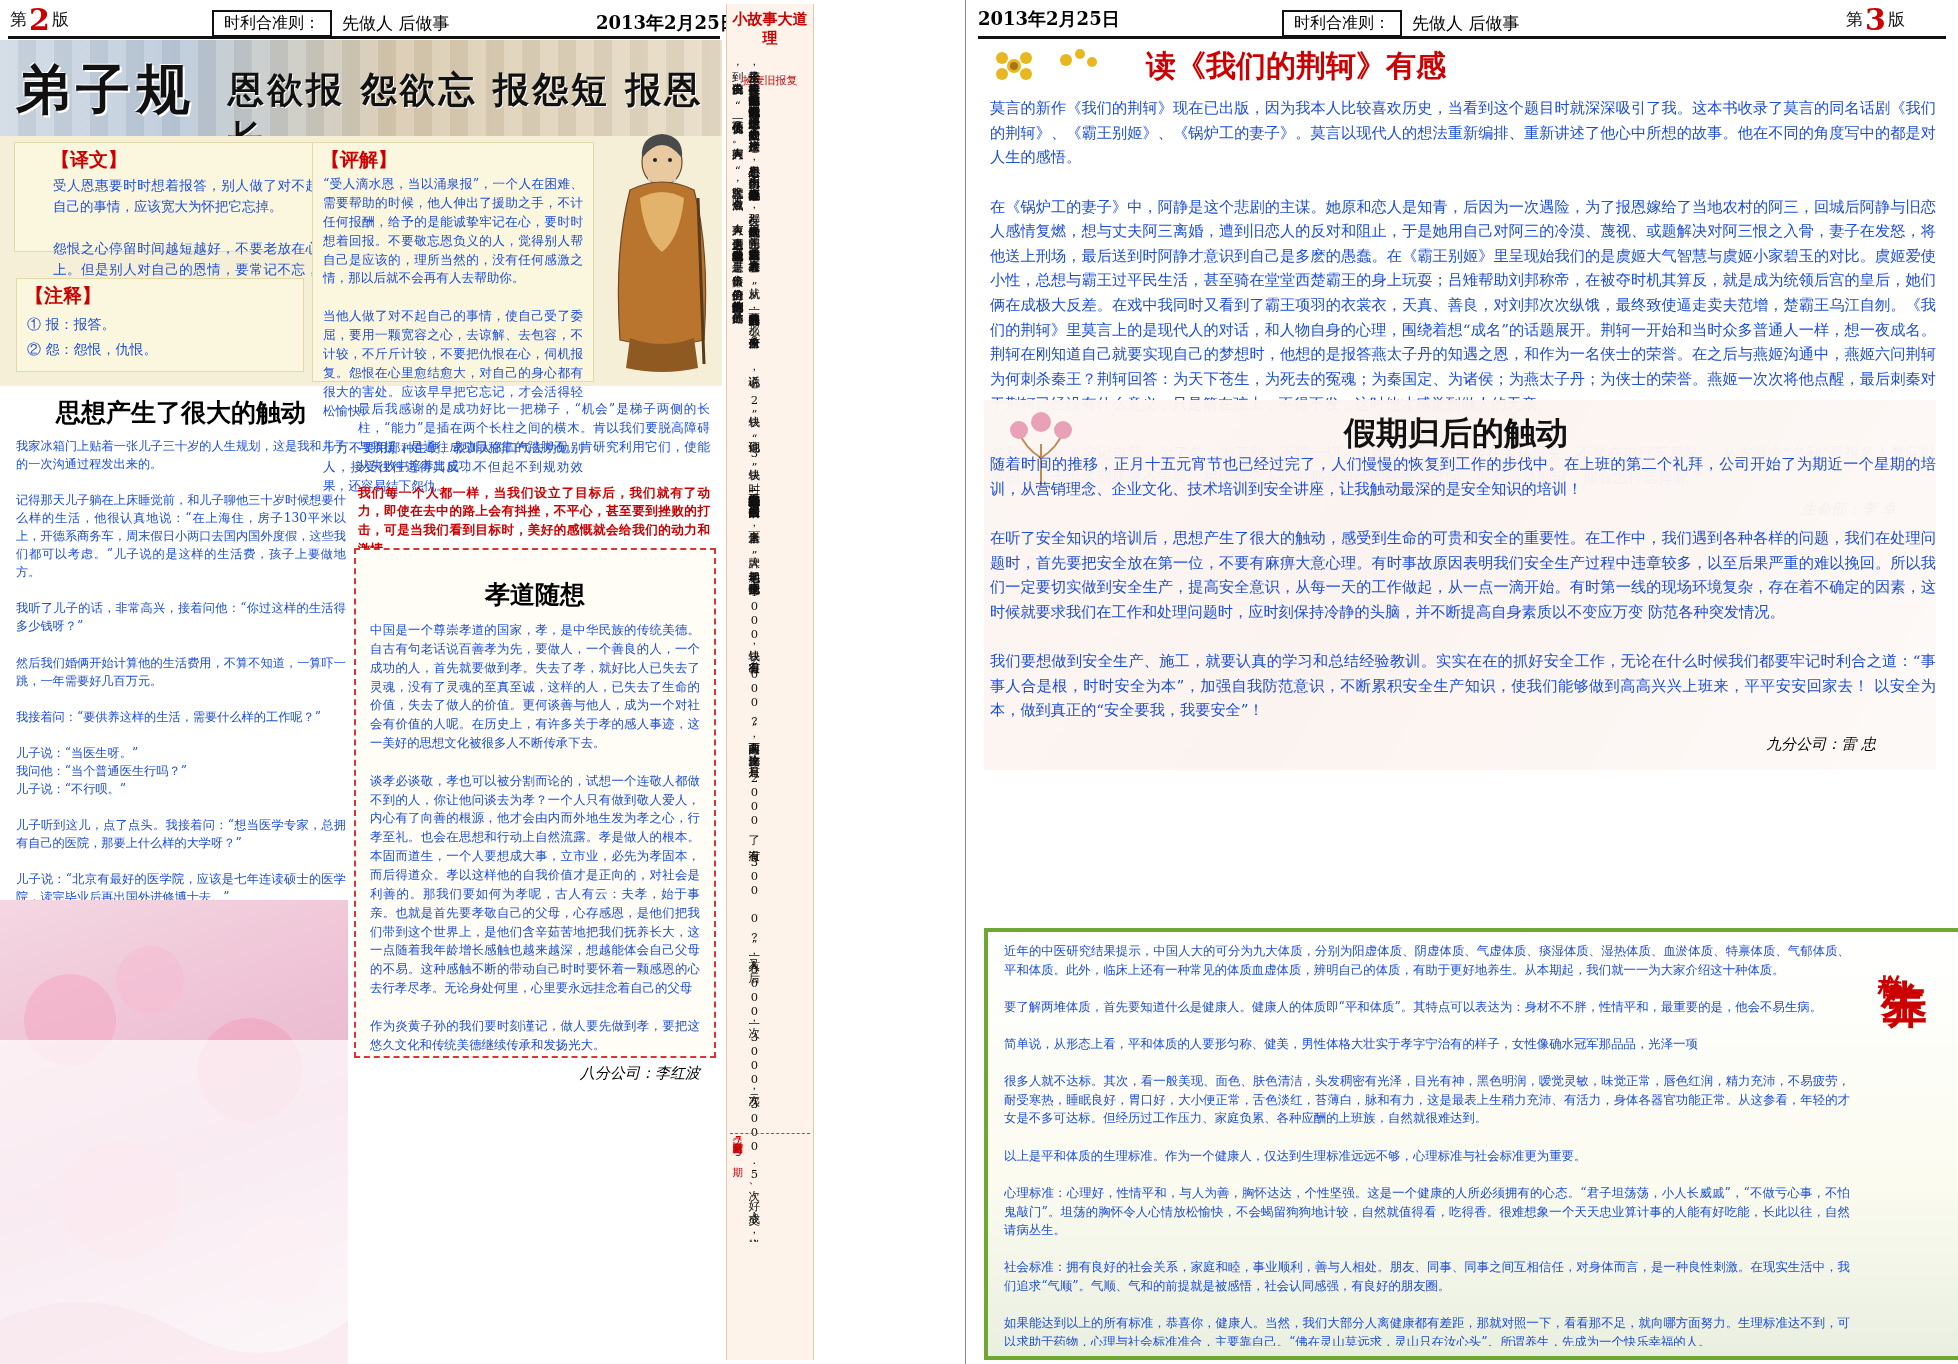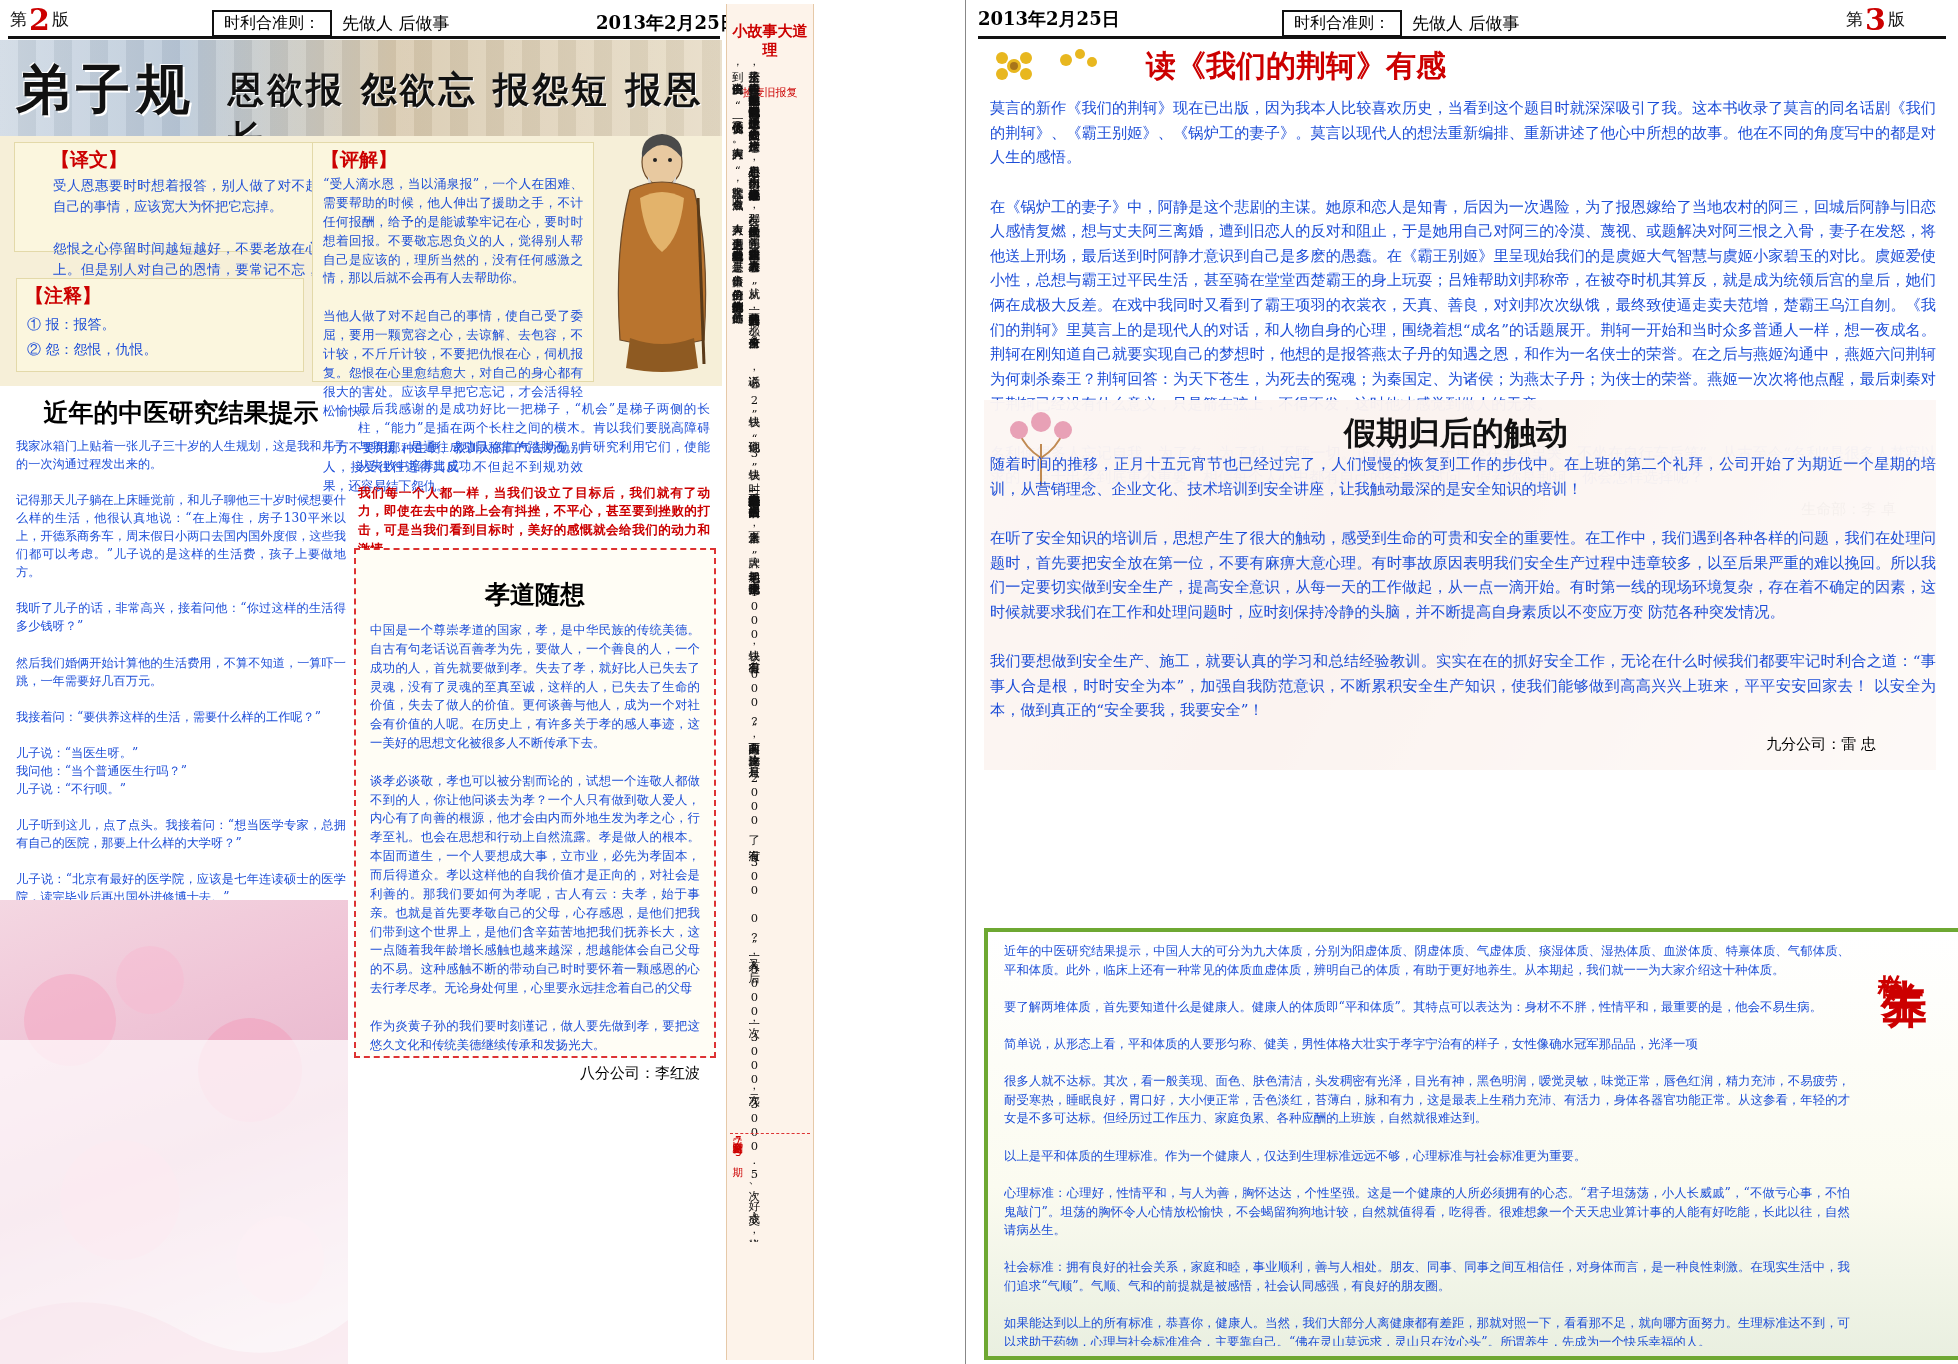--- a/index.html
+++ b/index.html
@@ -40,29 +40,29 @@
 
   .sage{position:absolute;left:600px;top:128px;width:130px;height:245px;}
 
   .sec-title{font-size:25px;font-weight:bold;color:#000;font-family:"DejaVu Serif",serif;text-align:center;}
 
   .redbox{position:absolute;border:2px dashed #d33;background:#fffdf5;}
   .red-txt{color:#c00;}
 
   
   #story-col{position:absolute;left:726px;top:4px;width:86px;height:1356px;background:#fdf3ea;border-left:1px solid #e6c9a8;border-right:1px solid #e6c9a8;}
-  #story-col .vtitle{writing-mode:horizontal-tb;text-align:center;color:#c00;font-weight:bold;font-size:15px;padding-top:18px;font-family:"DejaVu Serif",serif;}
+  #story-col .vtitle{writing-mode:horizontal-tb;text-align:center;color:#c00;font-weight:bold;font-size:15px;padding-top:6px;font-family:"DejaVu Serif",serif;}
   .vtext{writing-mode:vertical-rl;text-orientation:upright;font-size:11.5px;line-height:1.45;
      font-family:"DejaVu Serif",serif;color:#111;height:1180px;}
 
   
   #rightpage{position:absolute;left:965px;top:0;width:993px;height:1364px;background:#fff;border-left:1px solid #888;}
   .r-title{font-size:30px;font-weight:bold;color:#c00;font-family:"DejaVu Serif",serif;}
   .r-sub{font-size:32px;font-weight:bold;color:#111;font-family:"DejaVu Serif",serif;text-align:center;}
-  .signature{font-size:15px;text-align:right;font-family:"DejaVu Serif",serif;}
+  .signature{font-size:15px;text-align:right;font-family:"DejaVu Serif",serif;font-style:italic;}
   .greenbox{position:absolute;border:4px solid #6ea832;background:#fdfdf3;padding-left:28px;}
   .vlabel{writing-mode:vertical-rl;text-orientation:upright;color:#c00;font-weight:bold;
      font-size:26px;font-family:"DejaVu Serif",serif;}
 
   .photo{position:absolute;}
 </style>
 </head>
 <body>
 
 <div class="page">
@@ -122,21 +122,21 @@
       <path d="M30 62 q32 -16 64 0 q16 60 10 150 q-42 10 -84 0 q-6 -90 10 -150z" fill="#b9742e" stroke="#6b4a2a" stroke-width="1.2"></path>
       <path d="M40 70 q22 -12 44 0 q-4 40 -22 54 q-18 -14 -22 -54z" fill="#e3b36b"></path>
       <path d="M30 210 q32 12 64 0 l4 30 q-36 8 -72 0z" fill="#8e5a22"></path>
       <line x1="98" y1="70" x2="104" y2="236" stroke="#5a3a18" stroke-width="3"></line>
       <circle cx="55" cy="32" r="2" fill="#222"></circle>
           <circle cx="70" cy="32" r="2" fill="#222"></circle>
     </svg>
   </div>
 
   <div class="col" style="left:16px;top:396px;width:330px;">
-    <div class="sec-title">近年的中医研究结果提示</div>
+    <div class="sec-title">思想产生了很大的触动</div>
     <div class="body-cn" style="margin-top:8px;white-space:pre-line;font-size:12.2px;line-height:1.48;">我家冰箱门上贴着一张儿子三十岁的人生规划，这是我和儿子的一次沟通过程发出来的。
 
 记得那天儿子躺在上床睡觉前，和儿子聊他三十岁时候想要什么样的生活，他很认真地说：“在上海住，房子130平米以上，开德系商务车，周末假日小两口去国内国外度假，这些我们都可以考虑。”儿子说的是这样的生活费，孩子上要做地方。
 
 我听了儿子的话，非常高兴，接着问他：“你过这样的生活得多少钱呀？”
 
 然后我们婚俩开始计算他的生活费用，不算不知道，一算吓一跳，一年需要好几百万元。
 
 我接着问：“要供养这样的生活，需要什么样的工作呢？”
 

